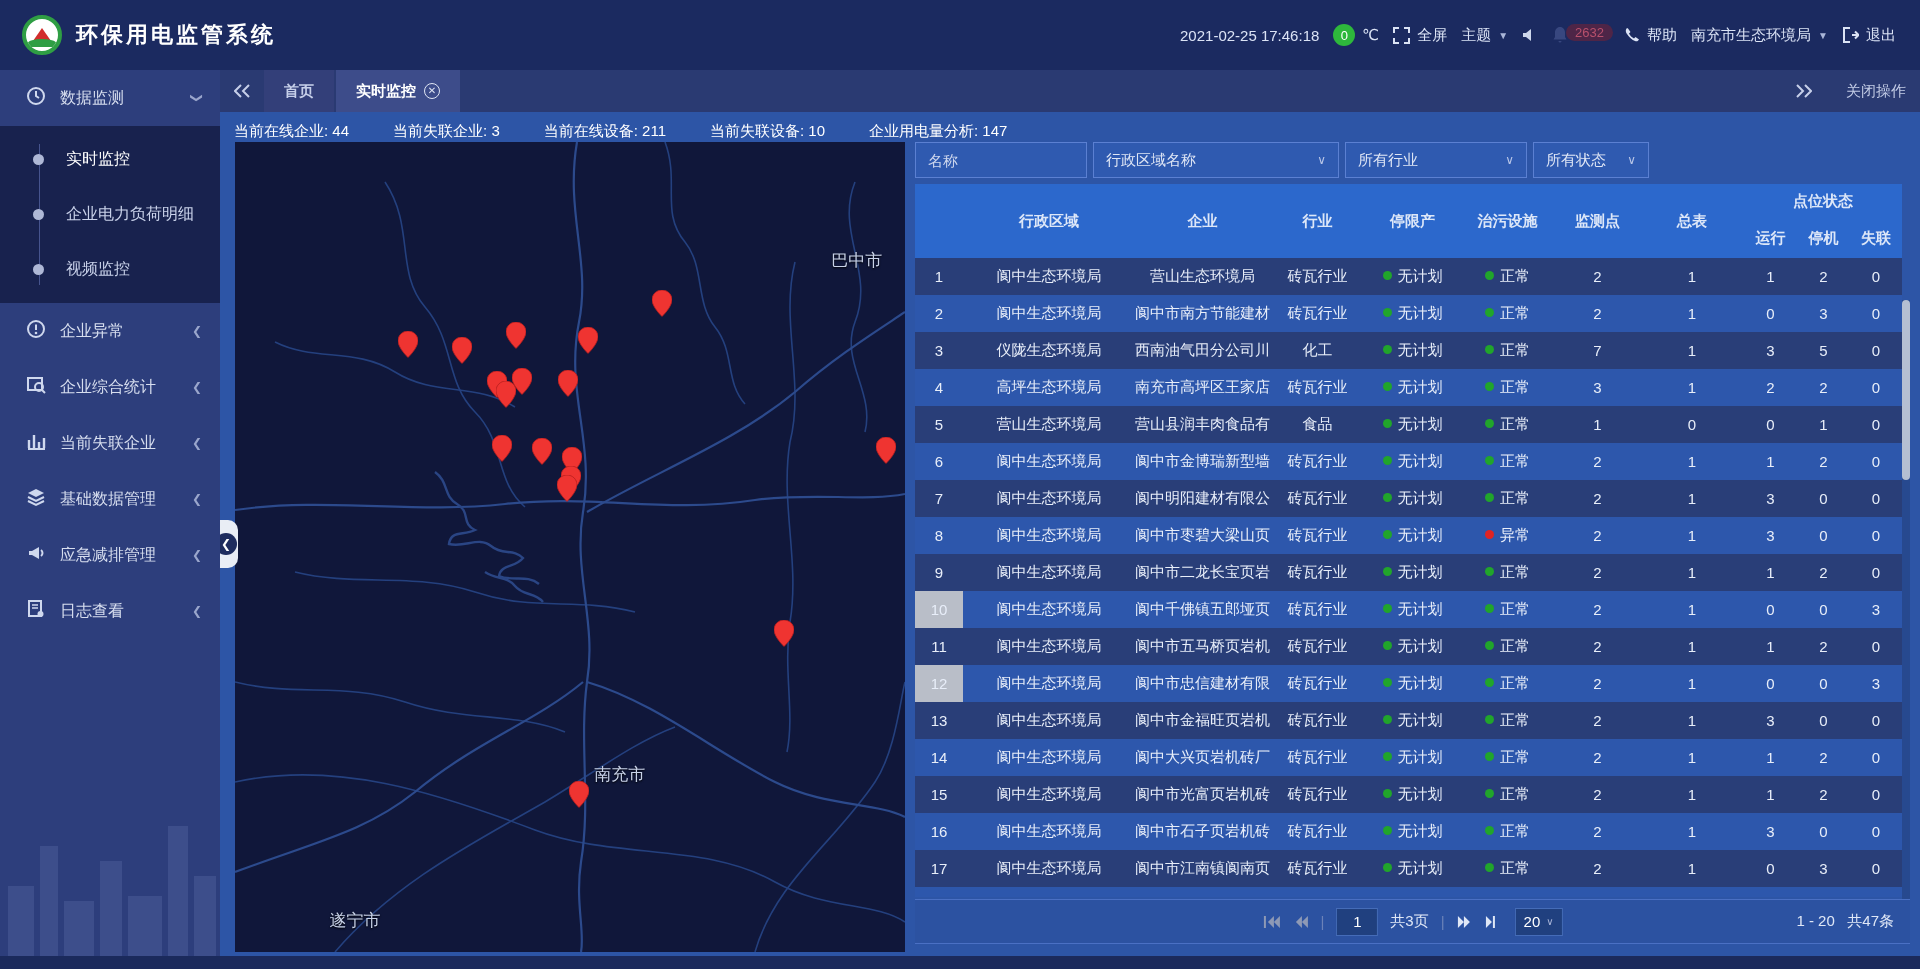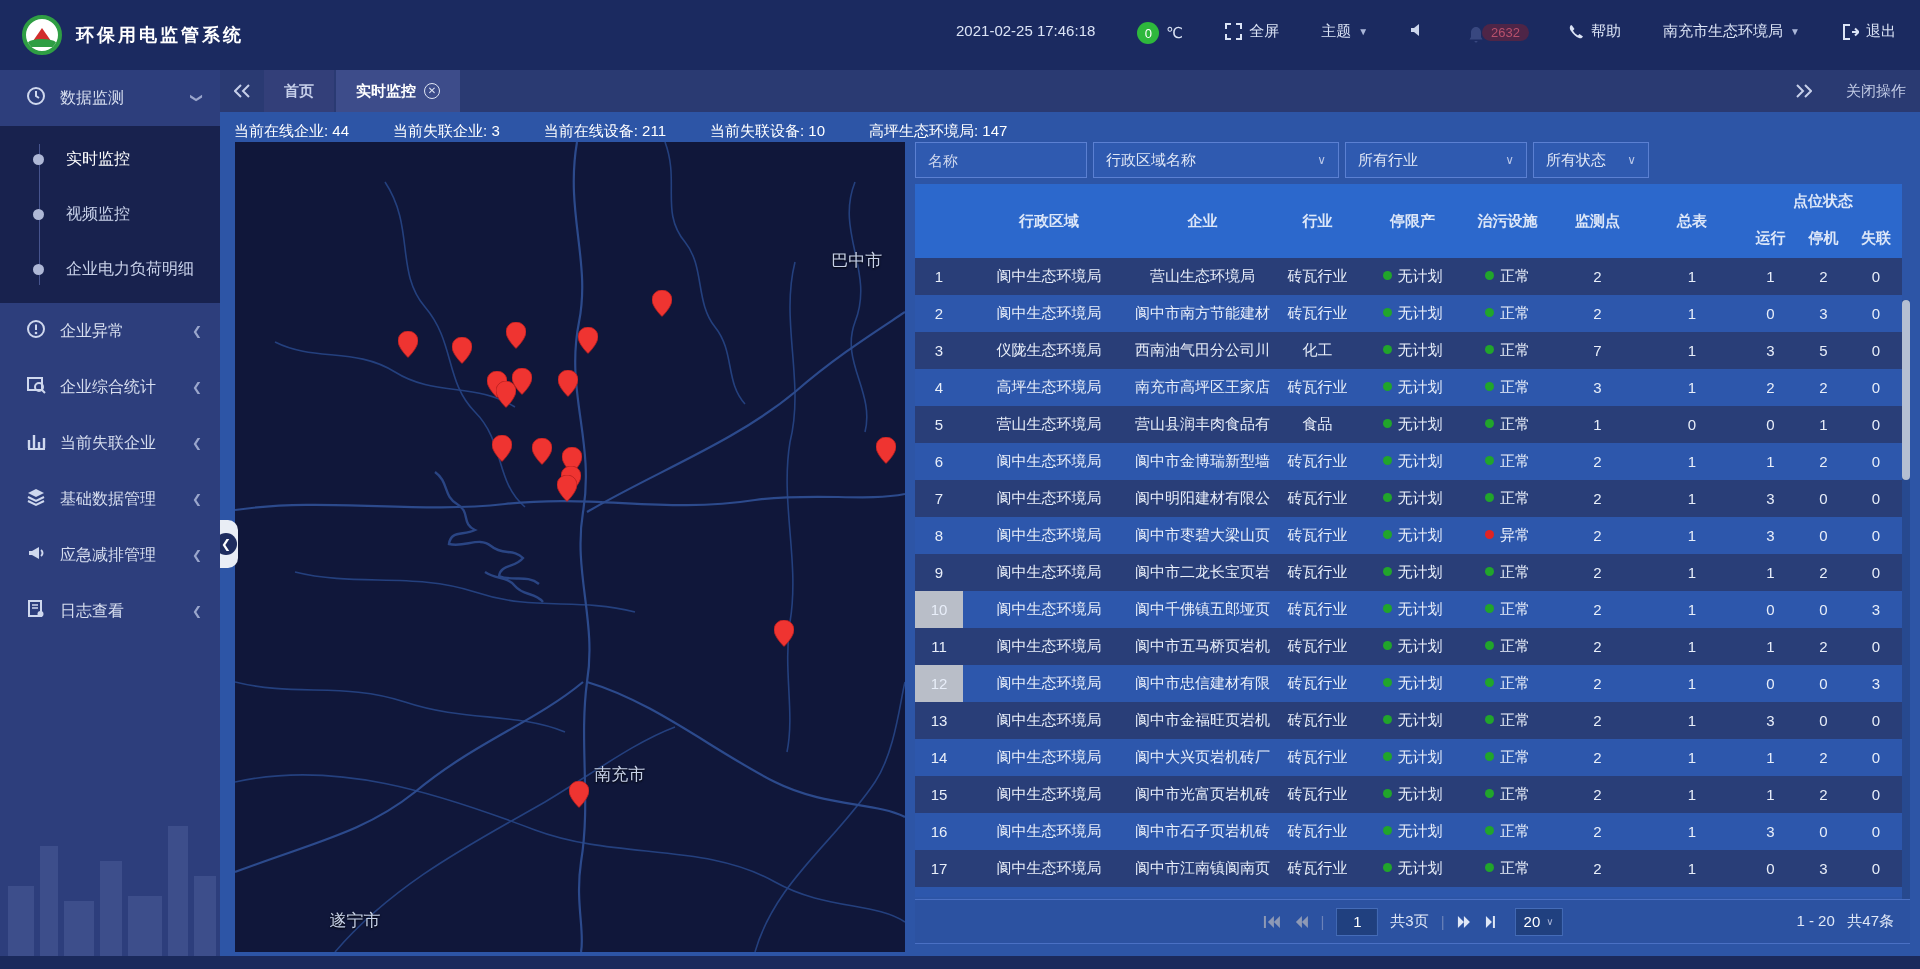--- a/index.html
+++ b/index.html
@@ -10,22 +10,22 @@
   
   .topbar { position:absolute; left:0; top:0; width:1920px; height:70px;
     background:#1b2a60; display:flex; align-items:center; z-index:30; }
   .brand { display:flex; align-items:center; gap:14px; padding-left:22px; }
   .logo { width:40px; height:40px; border-radius:50%; background:#fff;
     border:4px solid #2f9e44; position:relative; overflow:hidden; }
   .logo:before { content:""; position:absolute; left:7px; top:9px; width:0; height:0;
     border-left:9px solid transparent; border-right:9px solid transparent; border-bottom:13px solid #d22d2d; }
   .logo:after { content:""; position:absolute; left:2px; bottom:4px; width:28px; height:8px;
     background:#2f9e44; border-radius:50% 50% 0 0; }
-  .app-title { color:#ffffff; font-size:18px; font-weight:bold; letter-spacing:3px; }
-  .topbar-right { margin-left:auto; display:flex; align-items:flex-start; gap:42px;
+  .app-title { color:#ffffff; font-size:22px; font-weight:bold; letter-spacing:3px; }
+  .topbar-right { margin-left:auto; display:flex; align-items:center; gap:14px;
     padding-right:24px; color:#dbe3f5; font-size:15px; }
   .topbar-item { display:flex; align-items:center; gap:7px; color:#dbe3f5; cursor:default; }
   .temp-circle { width:22px; height:22px; border-radius:50%; background:#2eb83c; color:#fff;
     font-size:13px; display:flex; align-items:center; justify-content:center; }
   .caret { font-size:10px; color:#aab6d8; }
   .bell-wrap { position:relative; width:58px; height:26px; }
   .bell-glyph { position:absolute; left:0; top:4px; opacity:.45; }
   .badge { position:absolute; left:14px; top:2px; background:#4e2547; color:#b8506c;
     font-size:13px; border-radius:10px; padding:1px 9px; }
   .icon-svg { display:block; }
@@ -191,25 +191,25 @@
           <span>数据监测</span>
           <span class="chev" style="transform: rotate(90deg);">❯</span>
         </div>
         <div class="submenu">
           <div class="sub-item active">
             <span class="dot"></span>
             <span>实时监控</span>
           </div>
           <div class="sub-item">
             <span class="dot"></span>
-            <span>视频监控</span>
+            <span>企业电力负荷明细</span>
           </div>
           <div class="sub-item">
             <span class="dot"></span>
-            <span>企业电力负荷明细</span>
+            <span>视频监控</span>
           </div>
         </div>
         <div class="menu-item">
           <span><svg width="20" height="20" viewBox="0 0 20 20">
               <circle cx="10" cy="10" r="8" stroke="#cfd8ee" stroke-width="2" fill="none"></circle>
               <path d="M10 5.5 V11" stroke="#cfd8ee" stroke-width="2"></path>
               <circle cx="10" cy="14" r="1.3" fill="#cfd8ee"></circle>
             </svg></span>
           <span>企业异常</span>
           <span class="chev">❮</span>
@@ -294,21 +294,21 @@
     </div>
   </div>
 
   <div class="content">
 
     <div class="stats-row" id="stats-row">
         <span class="stat-item"><span>当前在线企业: </span><span>44</span></span>
         <span class="stat-item"><span>当前失联企业: </span><span>3</span></span>
         <span class="stat-item"><span>当前在线设备: </span><span>211</span></span>
         <span class="stat-item"><span>当前失联设备: </span><span>10</span></span>
-        <span class="stat-item"><span>高坪生态环境局: </span><span>147</span></span>
+        <span class="stat-item"><span>企业用电量分析: </span><span>147</span></span>
       </div>
 
     <div class="map-panel">
       <svg class="map-roads" width="670" height="810" viewBox="0 0 670 810">
         <g fill="none" stroke="#24407e" stroke-width="1.6">
           <path d="M150,40 C180,85 160,130 190,165 C220,200 210,240 240,270 C270,300 260,340 290,365"></path>
           <path d="M430,0 C445,40 425,70 450,100 C470,125 460,160 480,185 C500,210 490,240 510,262"></path>
           <path d="M40,200 C80,220 120,205 160,230 C200,255 240,240 280,265"></path>
           <path d="M560,120 C545,180 570,240 555,300 C545,360 565,420 555,480 C548,530 560,570 552,610"></path>
           <path d="M620,40 C600,90 640,130 620,180 C605,220 640,250 630,290"></path>

